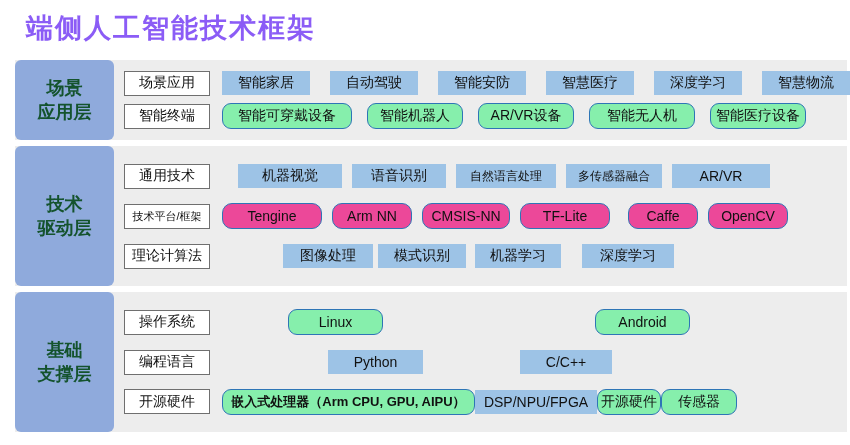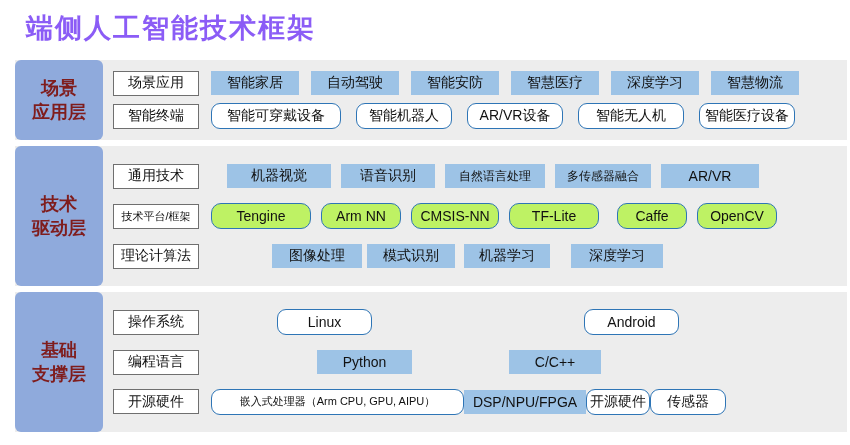--- a/index.html
+++ b/index.html
@@ -11,49 +11,49 @@
     margin: 10px 0 14px 26px;
   }
 
   .panel {
     display: flex; background: #EDEDED; margin: 0 3px 6px 15px;
   }
   .panel.h2rows { height: 80px; }
   .panel.h3rows { height: 140px; }
 
   .layer-label {
-    width: 88px; flex-shrink: 0; background: #8FAADC; border-radius: 6px;
+    width: 99px; flex-shrink: 0; background: #8FAADC; border-radius: 6px;
     display: flex; align-items: center; justify-content: center; text-align: center;
-    font-size: 18px; font-weight: bold; color: #7f1d1d; white-space: pre-line; line-height: 1.35;
+    font-size: 18px; font-weight: bold; color: #14532d; white-space: pre-line; line-height: 1.35;
   }
 
   .rows { flex: 1; display: flex; flex-direction: column; justify-content: space-evenly; padding: 3px 0; }
   .row { display: flex; align-items: center; margin-left: 10px; }
 
   .row-label {
     width: 86px; height: 25px; flex-shrink: 0; background: #ffffff; border: 1px solid #6f6f6f;
     display: flex; align-items: center; justify-content: center; font-size: 14px; color: #111;
   }
   .row-label.small { font-size: 11px; }
 
   .items { display: flex; align-items: center; margin-left: 12px; }
-  .items.g14 { gap: 12px; }
+  .items.g14 { gap: 20px; }
   .items.g15 { gap: 15px; }
   .items.g10 { gap: 10px; }
   .items.g13 { }
 
   .box {
     height: 24px; display: flex; align-items: center; justify-content: center;
     font-size: 14px; color: #111; flex-shrink: 0;
   }
   .filled { background: #9DC3E6; }
-  .outlined { background: #ffffff; border: 1px solid #2E75B6; border-radius: 9px; height: 26px; }
-  .pill { background: #bef264; border: 1px solid #2E75B6; border-radius: 10px; height: 26px; }
+  .outlined { background: #86efac; border: 1px solid #2E75B6; border-radius: 9px; height: 26px; }
+  .pill { background: #ec4899; border: 1px solid #2E75B6; border-radius: 10px; height: 26px; }
   .fs12 { font-size: 12px; }
-  .fs13 { font-size: 11px; }
+  .fs13 { font-size: 13px; font-weight: bold; }
 </style>
 </head>
 <body>
 
 <div class="page-title">端侧人工智能技术框架</div>
 
 <div class="panel h2rows">
   <div class="layer-label">场景
 应用层</div>
   <div class="rows">

